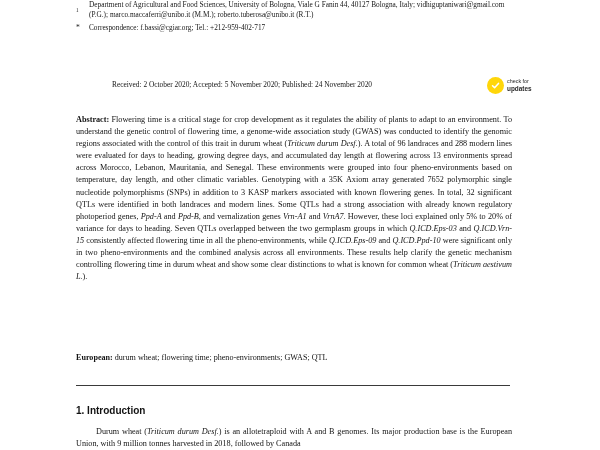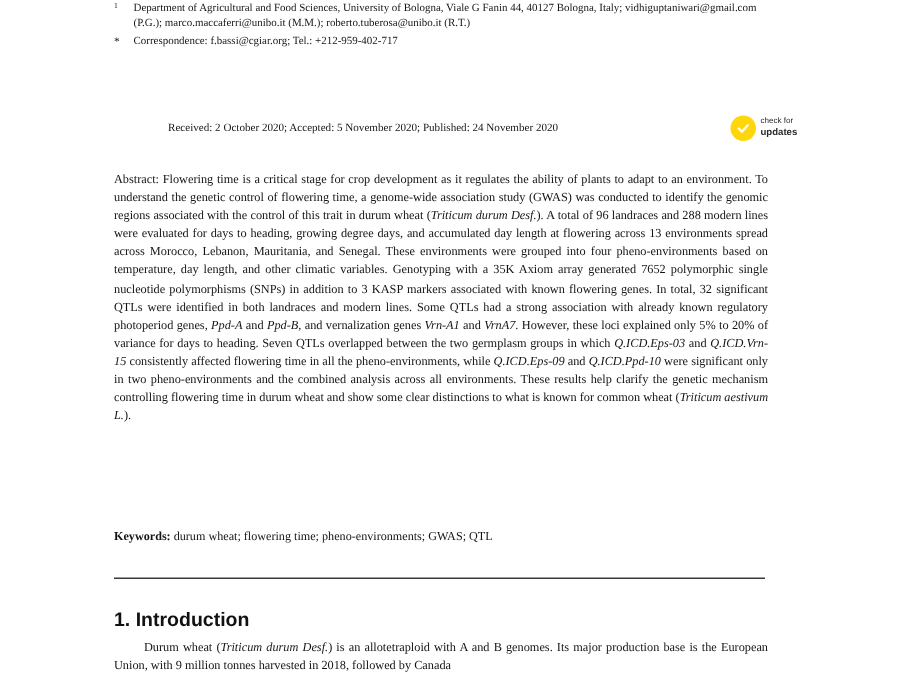--- a/index.html
+++ b/index.html
@@ -26,21 +26,21 @@
 
   
   .affiliations {
     position: absolute;
     left: 76px;
     top: 0px;
     width: 434px;
   }
   .aff-row {
     display: flex;
-    align-items: flex-start;
+    align-items: center;
     margin-bottom: 1.5px;
   }
   .aff-marker {
     width: 13px;
     flex: 0 0 13px;
     font-size: 5.1px;
     line-height: 9.6px;
     color: #1a1a1a;
     vertical-align: super;
     padding-top: 0px;
@@ -105,21 +105,21 @@
   .abstract {
     position: absolute;
     left: 76px;
     top: 114px;
     width: 436px;
     font-size: 8.2px;
     line-height: 12.1px;
     text-align: justify;
     color: #141414;
   }
-  .abstract b { font-weight: normal; }
+  .abstract b { font-weight: bold; }
   .abstract i { font-style: italic; }
 
   
   .keywords {
     position: absolute;
     left: 76px;
     top: 352px;
     width: 436px;
     font-size: 8.1px;
     line-height: 12px;
@@ -137,21 +137,21 @@
     background: #3a3a3a;
   }
 
   
   .section-heading {
     position: absolute;
     left: 76px;
     top: 405px;
     width: 436px;
     font-family: "Liberation Sans", sans-serif;
-    font-size: 13px;
+    font-size: 10px;
     font-weight: bold;
     color: #111111;
   }
   .section-body {
     position: absolute;
     left: 76px;
     top: 426px;
     width: 436px;
     font-size: 8.2px;
     line-height: 12.2px;
@@ -193,21 +193,21 @@
       <span class="l1">check for</span>
       <span class="l2">updates</span>
     </div>
   </div>
 
   <div class="abstract">
     <b>Abstract:</b><span> Flowering time is a critical stage for crop development as it regulates the ability of plants to adapt to an environment. To understand the genetic control of flowering time, a genome-wide association study (GWAS) was conducted to identify the genomic regions associated with the control of this trait in durum wheat (<i>Triticum durum Desf.</i>). A total of 96 landraces and 288 modern lines were evaluated for days to heading, growing degree days, and accumulated day length at flowering across 13 environments spread across Morocco, Lebanon, Mauritania, and Senegal. These environments were grouped into four pheno-environments based on temperature, day length, and other climatic variables. Genotyping with a 35K Axiom array generated 7652 polymorphic single nucleotide polymorphisms (SNPs) in addition to 3 KASP markers associated with known flowering genes. In total, 32 significant QTLs were identified in both landraces and modern lines. Some QTLs had a strong association with already known regulatory photoperiod genes, <i>Ppd-A</i> and <i>Ppd-B</i>, and vernalization genes <i>Vrn-A1</i> and <i>VrnA7</i>. However, these loci explained only 5% to 20% of variance for days to heading. Seven QTLs overlapped between the two germplasm groups in which <i>Q.ICD.Eps-03</i> and <i>Q.ICD.Vrn-15</i> consistently affected flowering time in all the pheno-environments, while <i>Q.ICD.Eps-09</i> and <i>Q.ICD.Ppd-10</i> were significant only in two pheno-environments and the combined analysis across all environments. These results help clarify the genetic mechanism controlling flowering time in durum wheat and show some clear distinctions to what is known for common wheat (<i>Triticum aestivum L.</i>).</span>
   </div>
 
   <div class="keywords">
-    <b>Keywords:</b><span> durum wheat; flowering time; pheno-environments; GWAS; QTL</span>
+    <b>European:</b><span> durum wheat; flowering time; pheno-environments; GWAS; QTL</span>
   </div>
 
   <div class="divider"></div>
 
   <div class="section-heading">1. Introduction</div>
   <div class="section-body">Durum wheat (<i>Triticum durum Desf.</i>) is an allotetraploid with A and B genomes. Its major production base is the European Union, with 9 million tonnes harvested in 2018, followed by Canada</div>
 
 </div>
 
 </body></html>

